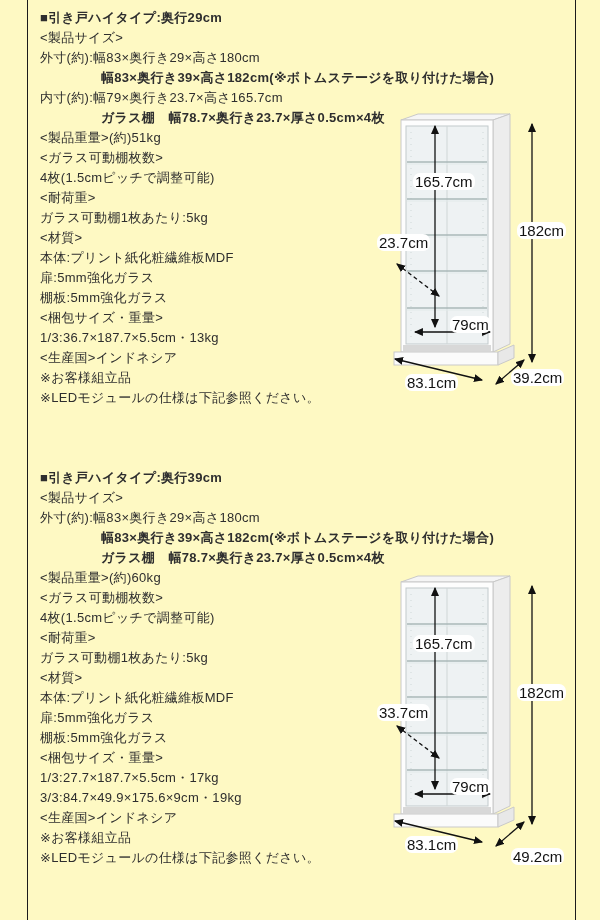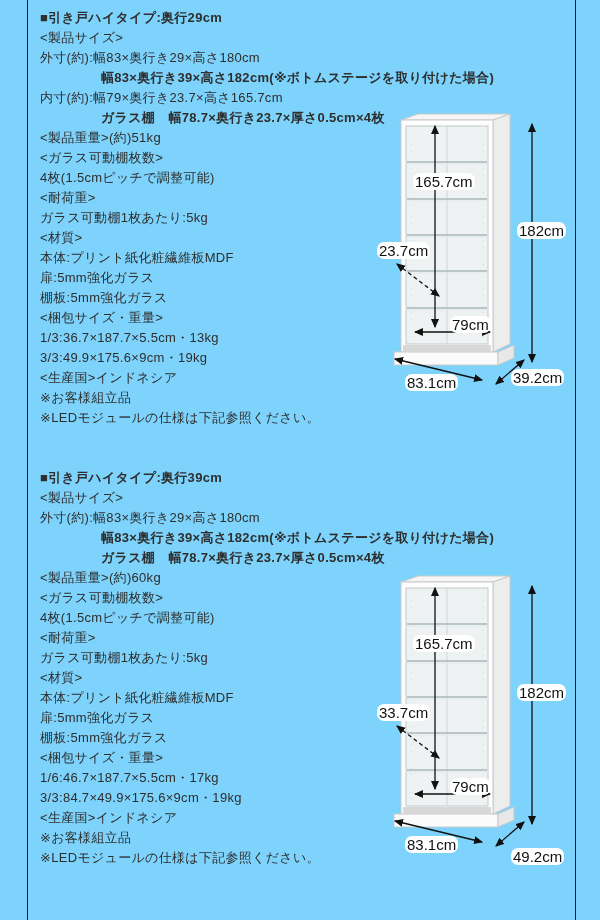--- a/index.html
+++ b/index.html
@@ -1,17 +1,17 @@
 <!DOCTYPE html>
 <html><head>
 <meta charset="utf-8">
 <style>
   html,body{margin:0;padding:0;background:#fff;}
   .page{
-    position:relative;width:600px;height:920px;background:#7dd3fc;
+    position:relative;width:600px;height:920px;background:#fef9c3;
     font-family:"Liberation Sans","DejaVu Sans",sans-serif;overflow:hidden;
   }
   .vrule{position:absolute;top:0;bottom:0;width:1px;background:#1c1c1c;}
   .spec-block{position:absolute;left:40px;width:545px;color:#2e2e2e;font-size:13px;letter-spacing:.3px;}
   .spec-line{height:20px;line-height:20px;white-space:nowrap;}
   .spec-title{height:20px;line-height:20px;white-space:nowrap;font-weight:bold;}
   .indent{padding-left:61px;font-weight:bold;}
   .diagram{position:absolute;width:180px;height:295px;}
   .diagram svg{position:absolute;left:0;top:0;}
   .dim{position:absolute;background:#ffffff;color:#111;font-size:15px;line-height:17px;padding:0 2px;white-space:nowrap;border-radius:7px;}
@@ -35,21 +35,20 @@
     <div class="spec-line">&lt;ガラス可動棚枚数&gt;</div>
     <div class="spec-line">4枚(1.5cmピッチで調整可能)</div>
     <div class="spec-line">&lt;耐荷重&gt;</div>
     <div class="spec-line">ガラス可動棚1枚あたり:5kg</div>
     <div class="spec-line">&lt;材質&gt;</div>
     <div class="spec-line">本体:プリント紙化粧繊維板MDF</div>
     <div class="spec-line">扉:5mm強化ガラス</div>
     <div class="spec-line">棚板:5mm強化ガラス</div>
     <div class="spec-line">&lt;梱包サイズ・重量&gt;</div>
     <div class="spec-line">1/3:36.7×187.7×5.5cm・13kg</div>
-    <div class="spec-line">3/3:49.9×175.6×9cm・19kg</div>
     <div class="spec-line">&lt;生産国&gt;インドネシア</div>
     <div class="spec-line">※お客様組立品</div>
     <div class="spec-line">※LEDモジュールの仕様は下記参照ください。</div>
   </div>
 
   <div class="diagram" style="left:393px;top:112px;">
     <svg width="180" height="295" viewBox="0 0 180 295">
       <defs>
         <marker id="ah1" viewBox="0 0 8 8" refX="7" refY="3.5" markerWidth="7" markerHeight="7" orient="auto-start-reverse">
           <path d="M0,0 L8,3.5 L0,7 z" fill="#111"></path>
@@ -81,21 +80,21 @@
       <polygon points="105,240 121,233 121,246 105,253" fill="#e8e8e8" stroke="#c9c9c9" stroke-width="1"></polygon>
 
       <line x1="42" y1="14" x2="42" y2="215" stroke="#111" stroke-width="1.3" marker-start="url(#ah1)" marker-end="url(#ah1)"></line>
       <line x1="22" y1="220" x2="97" y2="220" stroke="#111" stroke-width="1.3" marker-start="url(#ah1)" marker-end="url(#ah1)"></line>
       <line x1="4" y1="152" x2="46" y2="184" stroke="#111" stroke-width="1.3" stroke-dasharray="4 3" marker-start="url(#ah1)" marker-end="url(#ah1)"></line>
       <line x1="139" y1="12" x2="139" y2="250" stroke="#111" stroke-width="1.3" marker-start="url(#ah1)" marker-end="url(#ah1)"></line>
       <line x1="2" y1="247" x2="89" y2="268" stroke="#111" stroke-width="1.3" marker-start="url(#ah1)" marker-end="url(#ah1)"></line>
       <line x1="103" y1="272" x2="131" y2="248" stroke="#111" stroke-width="1.3" marker-start="url(#ah1)" marker-end="url(#ah1)"></line>
     </svg>
     <div class="dim" style="left:20px;top:61px;">165.7cm</div>
-    <div class="dim" style="left:-16px;top:130px;">23.7cm</div>
+    <div class="dim" style="left:-16px;top:122px;">23.7cm</div>
     <div class="dim" style="left:57px;top:204px;">79cm</div>
     <div class="dim" style="left:124px;top:110px;">182cm</div>
     <div class="dim" style="left:12px;top:262px;">83.1cm</div>
     <div class="dim" style="left:118px;top:257px;">39.2cm</div>
   </div>
 
   <div class="spec-block" style="top:468px;">
     <div class="spec-title">■引き戸ハイタイプ:奥行39cm</div>
     <div class="spec-line">&lt;製品サイズ&gt;</div>
     <div class="spec-line">外寸(約):幅83×奥行き29×高さ180cm</div>
@@ -104,21 +103,21 @@
     <div class="spec-line">&lt;製品重量&gt;(約)60kg</div>
     <div class="spec-line">&lt;ガラス可動棚枚数&gt;</div>
     <div class="spec-line">4枚(1.5cmピッチで調整可能)</div>
     <div class="spec-line">&lt;耐荷重&gt;</div>
     <div class="spec-line">ガラス可動棚1枚あたり:5kg</div>
     <div class="spec-line">&lt;材質&gt;</div>
     <div class="spec-line">本体:プリント紙化粧繊維板MDF</div>
     <div class="spec-line">扉:5mm強化ガラス</div>
     <div class="spec-line">棚板:5mm強化ガラス</div>
     <div class="spec-line">&lt;梱包サイズ・重量&gt;</div>
-    <div class="spec-line">1/6:46.7×187.7×5.5cm・17kg</div>
+    <div class="spec-line">1/3:27.7×187.7×5.5cm・17kg</div>
     <div class="spec-line">3/3:84.7×49.9×175.6×9cm・19kg</div>
     <div class="spec-line">&lt;生産国&gt;インドネシア</div>
     <div class="spec-line">※お客様組立品</div>
     <div class="spec-line">※LEDモジュールの仕様は下記参照ください。</div>
   </div>
 
   <div class="diagram" style="left:393px;top:574px;">
     <svg width="180" height="295" viewBox="0 0 180 295">
       <defs>
         <marker id="ah2" viewBox="0 0 8 8" refX="7" refY="3.5" markerWidth="7" markerHeight="7" orient="auto-start-reverse">

